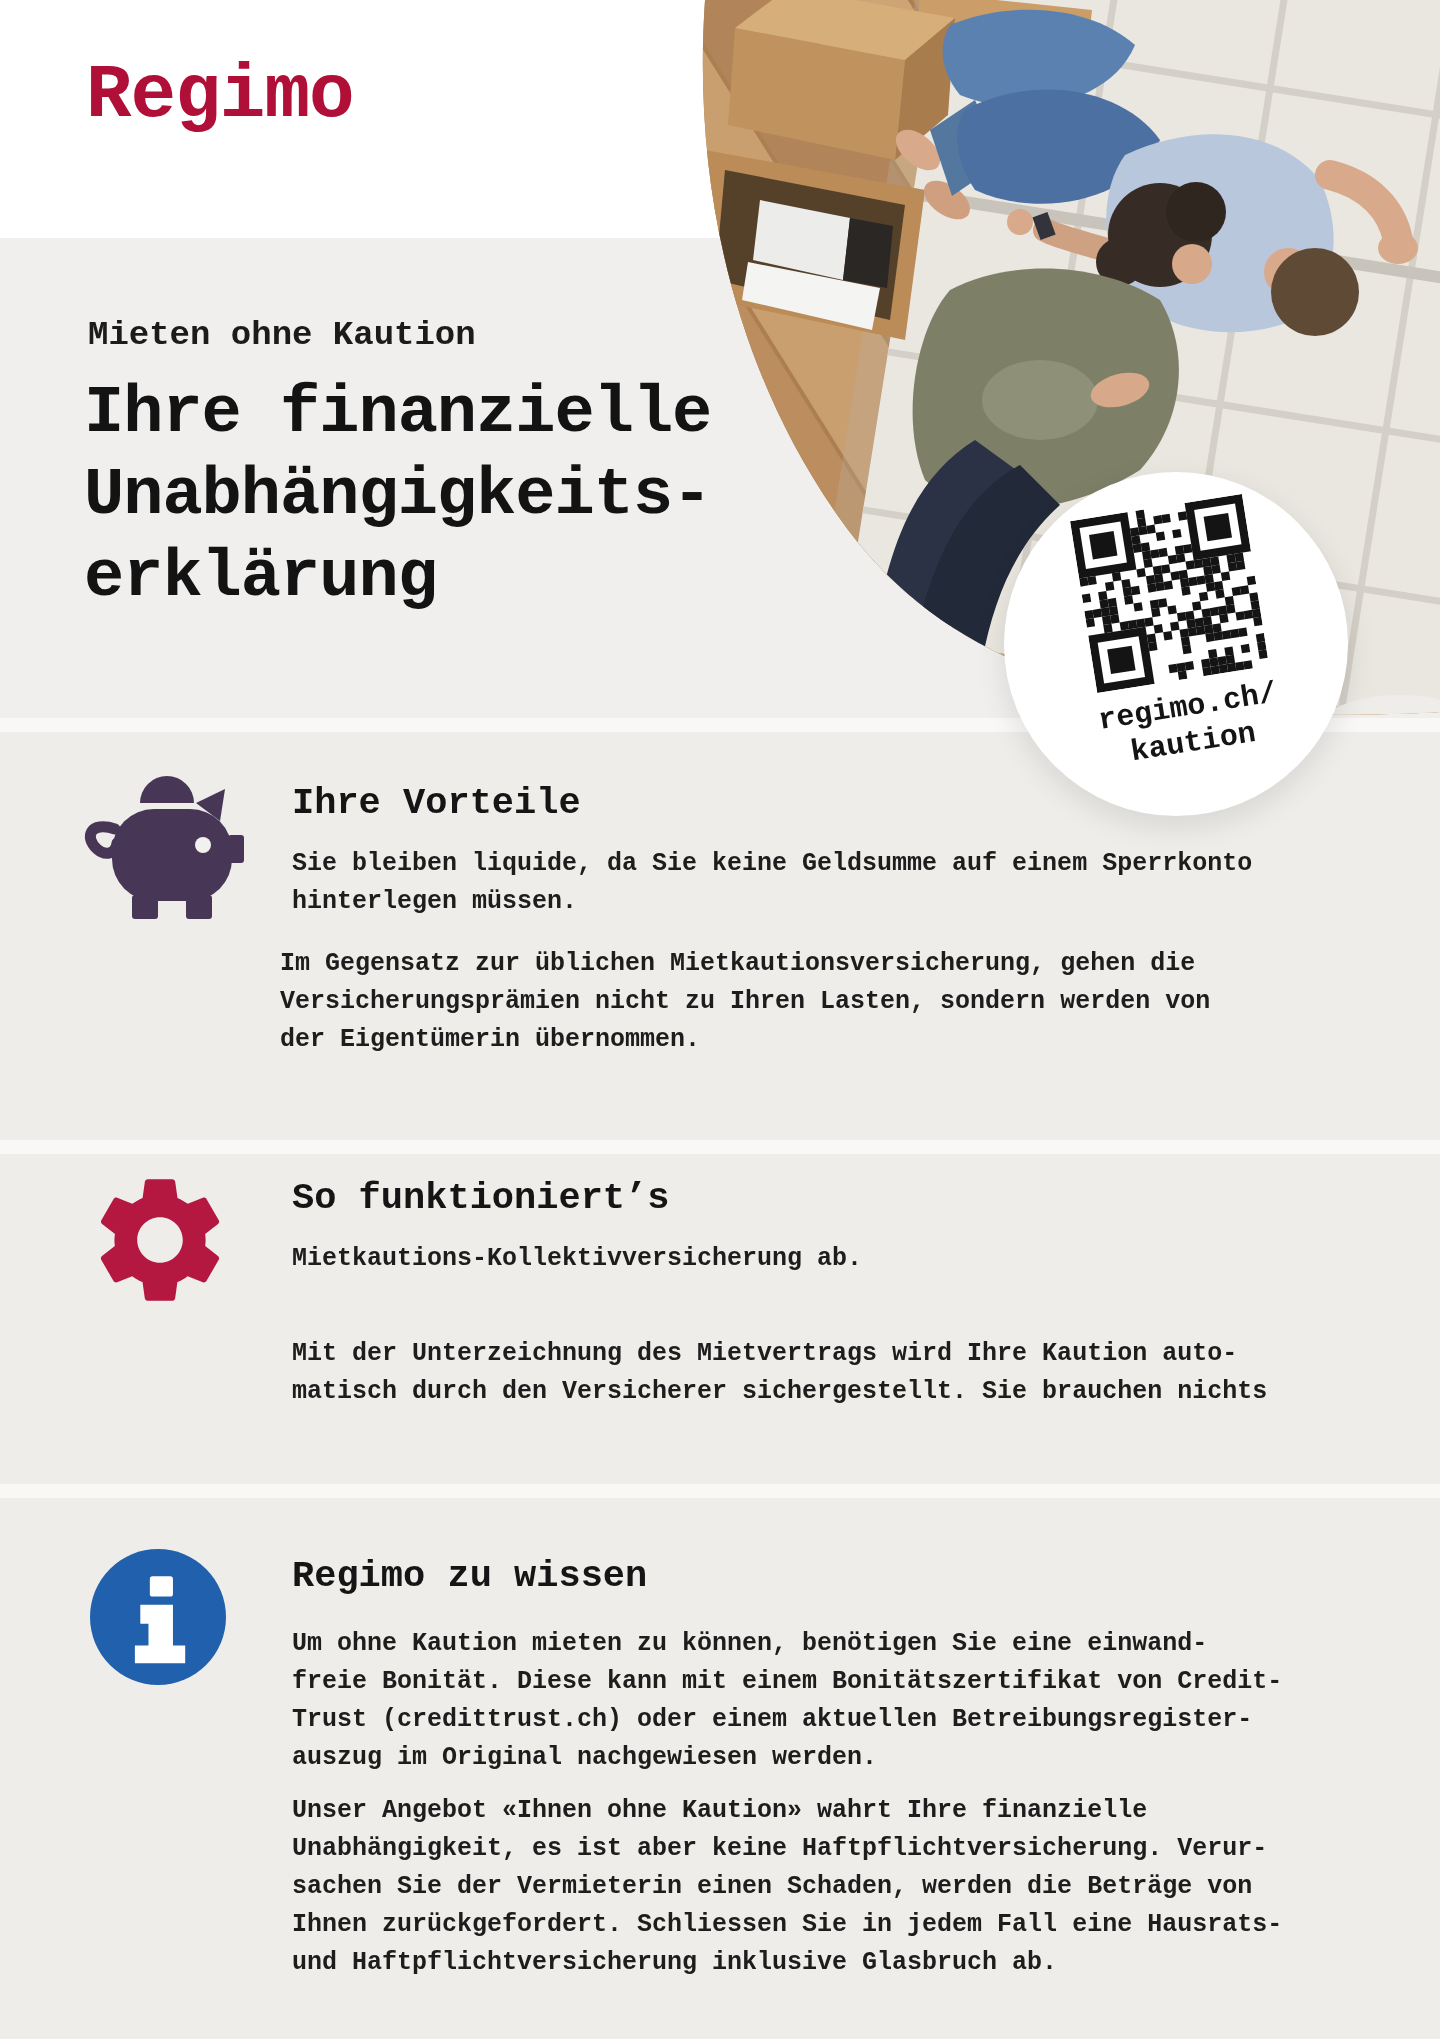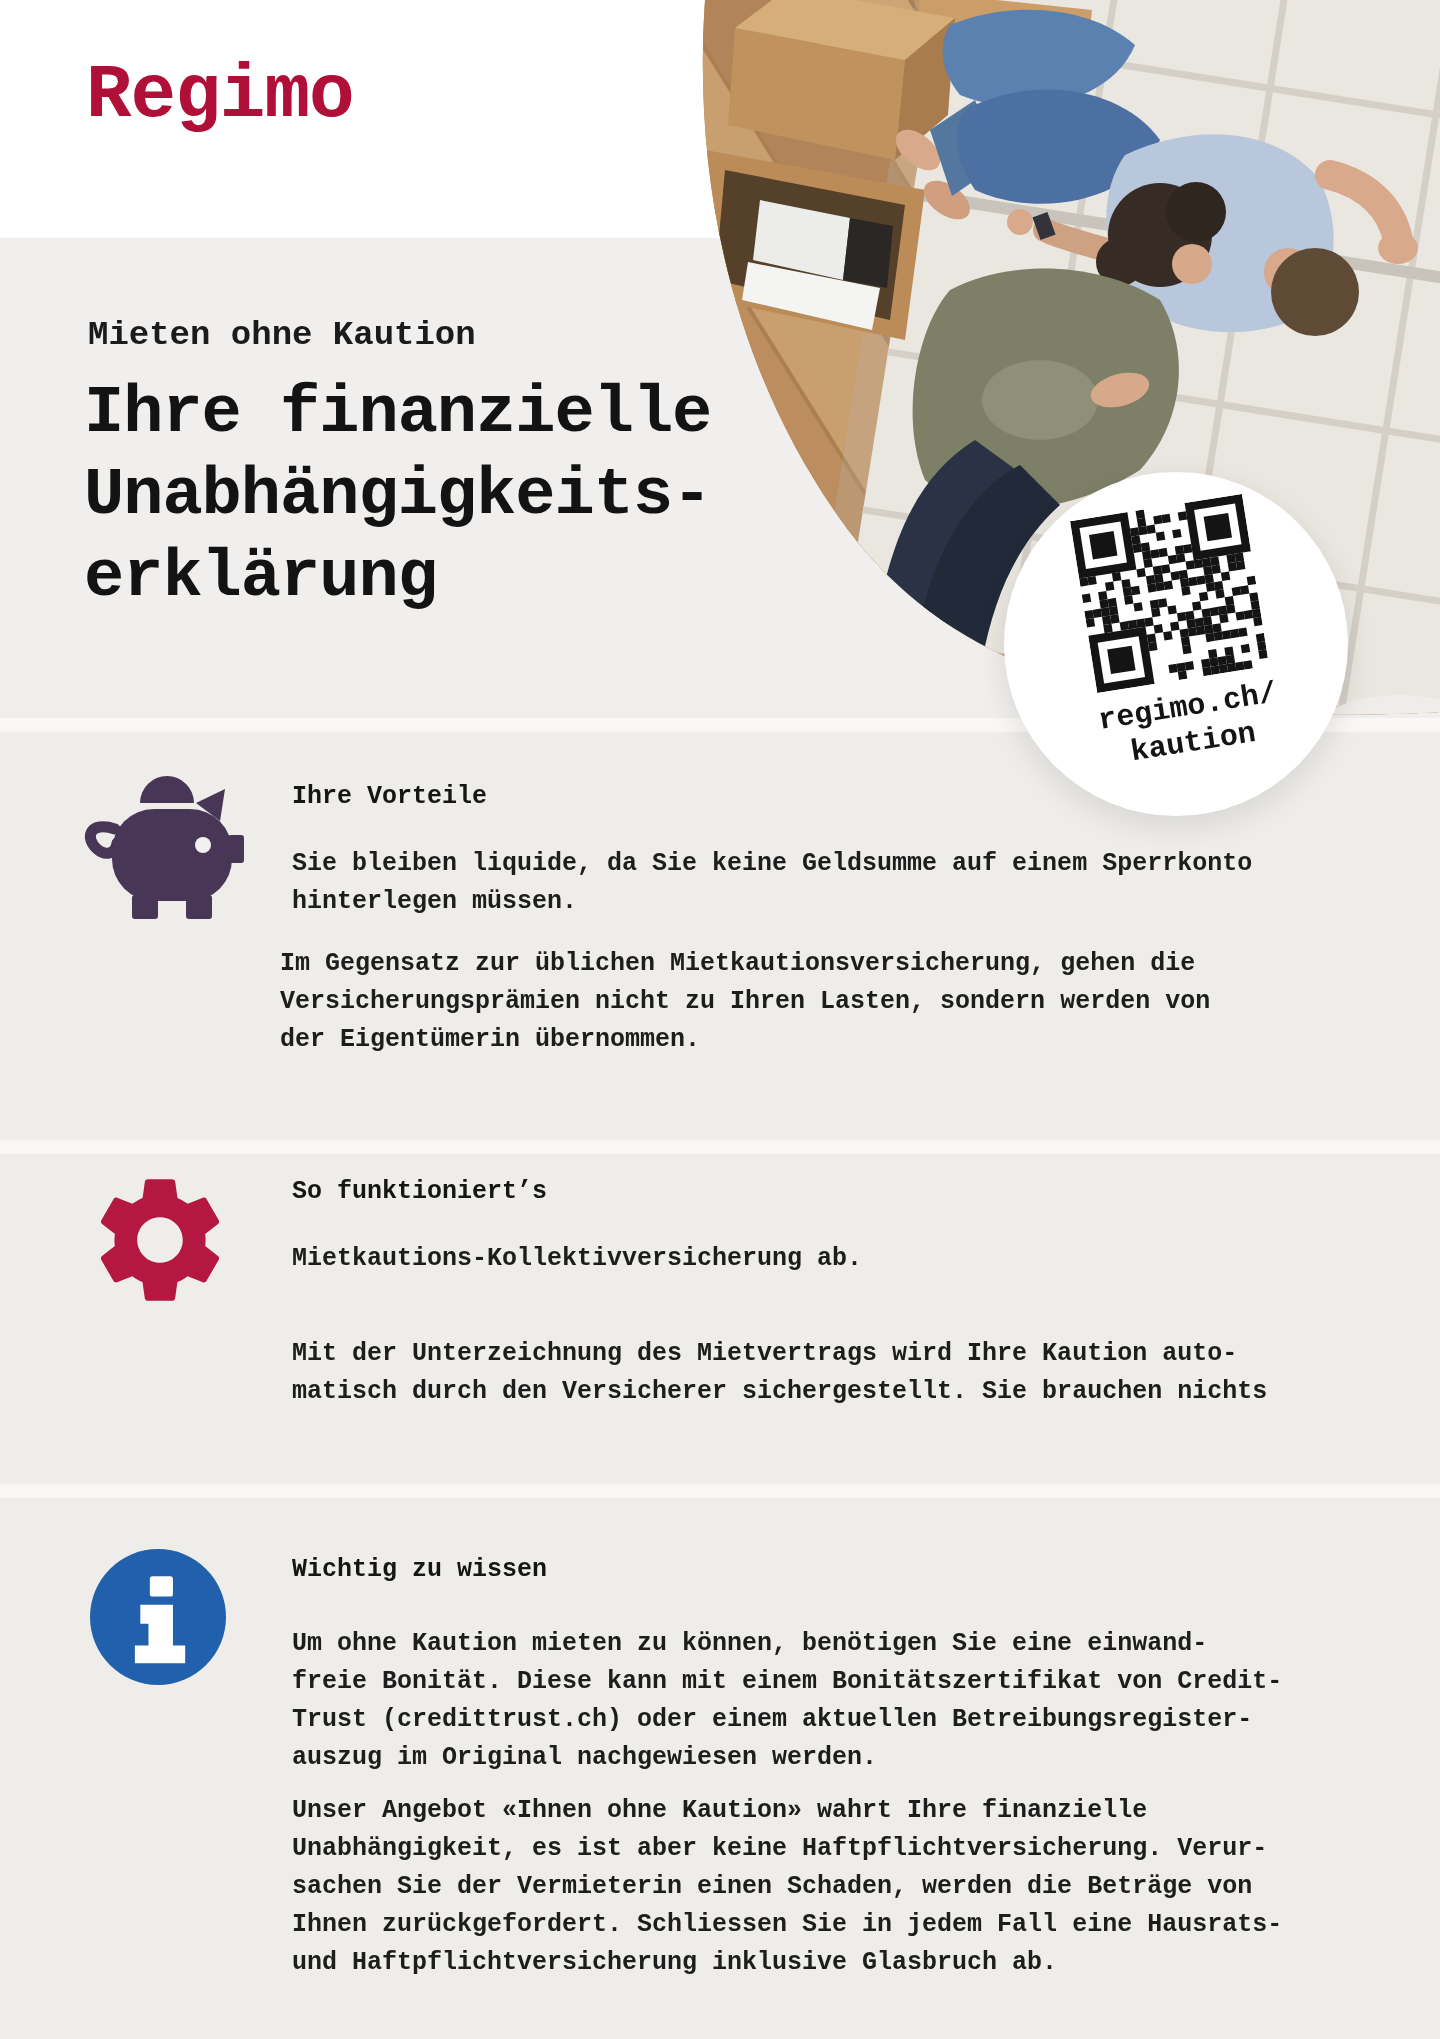--- a/index.html
+++ b/index.html
@@ -12,21 +12,21 @@
   #gap1{top:718px;height:14px;}
   #band1{top:732px;height:408px;}
   #gap2{top:1140px;height:14px;}
   #band2{top:1154px;height:330px;}
   #gap3{top:1484px;height:14px;}
   #band3{top:1498px;height:541px;}
   .logo{left:86px;top:58px;font-size:76px;font-weight:bold;letter-spacing:-1px;line-height:1;}
   .kicker{left:88px;top:316px;font-size:34px;font-weight:bold;color:#1b1b1b;}
   .headline{left:84px;top:372px;font-size:67px;line-height:82px;font-weight:bold;
             color:#131313;letter-spacing:-1px;}
-  .sec-title{font-size:25px;font-weight:bold;color:#151515;line-height:1.1;text-align:center;}
+  .sec-title{font-size:37px;font-weight:bold;color:#151515;line-height:1.1;text-align:center;}
   .pblock{position:absolute;}
   .bodyline{font-size:25px;line-height:38px;font-weight:bold;color:#1d1d1d;white-space:nowrap;}
   #qr-badge{left:1004px;top:472px;width:344px;height:344px;background:#ffffff;border-radius:50%;
             box-shadow:0 10px 30px rgba(0,0,0,.10);z-index:6;}
   .qr-inner{position:absolute;left:0;top:34px;width:100%;display:flex;flex-direction:column;
             align-items:center;transform:rotate(-9deg);}
   .qr-caption{font-size:30px;font-weight:bold;line-height:36px;text-align:center;margin-top:10px;color:#141414;}
   .photo{z-index:2;}
   .fg{z-index:4;}
 </style>
@@ -330,21 +330,21 @@
     <div class="bodyline">matisch durch den Versicherer sichergestellt. Sie brauchen nichts</div>
   </div>
 
   <svg class="abs fg" style="left:90px;top:1549px" width="136" height="136" viewBox="0 0 100 100">
     <circle cx="50" cy="50" r="50" fill="#2160ac" style="fill: rgb(33, 96, 172);"></circle>
     <g fill="#ffffff">
       <rect x="44" y="20" width="17" height="15" rx="2"></rect>
       <path d="M37,41 H61 V71 H70 V84 H33 V71 H43 V55 H37 Z"></path>
     </g>
   </svg>
-  <div class="abs sec-title" style="left:292px;top:1556px">Wichtig zu wissen</div>
+  <div class="abs sec-title" style="left:292px;top:1556px">Regimo zu wissen</div>
   <div class="pblock" style="left:292px;top:1625px">
     <div class="bodyline">Um ohne Kaution mieten zu können, benötigen Sie eine einwand-</div>
     <div class="bodyline">freie Bonität. Diese kann mit einem Bonitätszertifikat von Credit-</div>
     <div class="bodyline">Trust (credittrust.ch) oder einem aktuellen Betreibungsregister-</div>
     <div class="bodyline">auszug im Original nachgewiesen werden.</div>
   </div>
   <div class="pblock" style="left:292px;top:1792px">
     <div class="bodyline">Unser Angebot «Ihnen ohne Kaution» wahrt Ihre finanzielle</div>
     <div class="bodyline">Unabhängigkeit, es ist aber keine Haftpflichtversicherung. Verur-</div>
     <div class="bodyline">sachen Sie der Vermieterin einen Schaden, werden die Beträge von</div>

